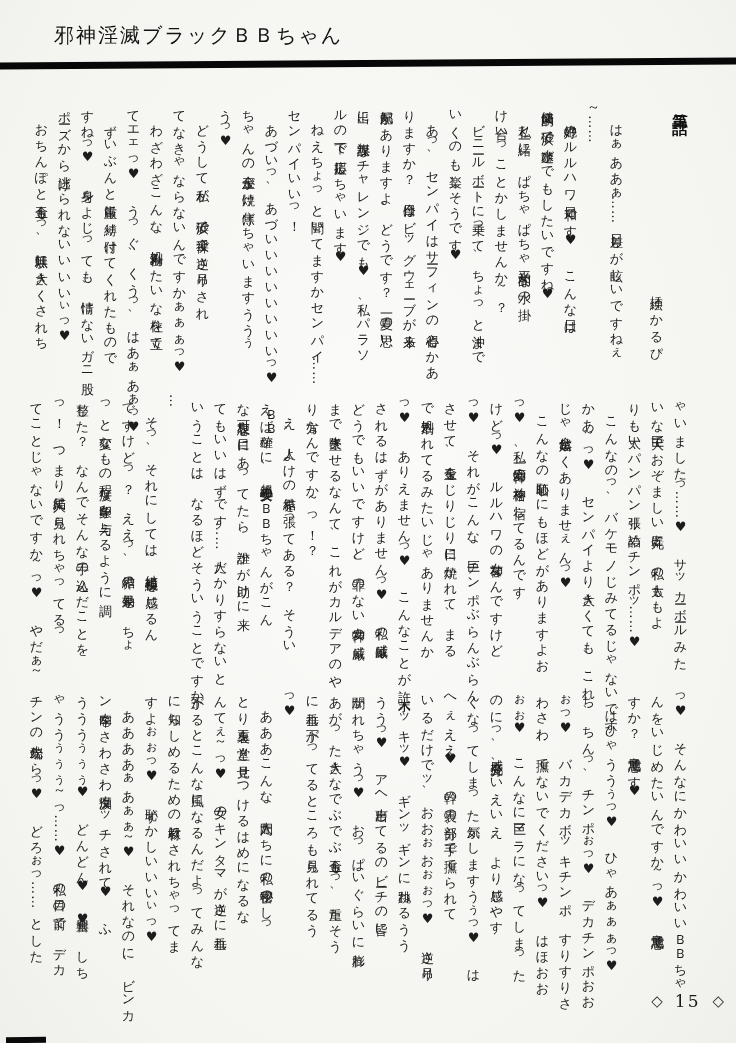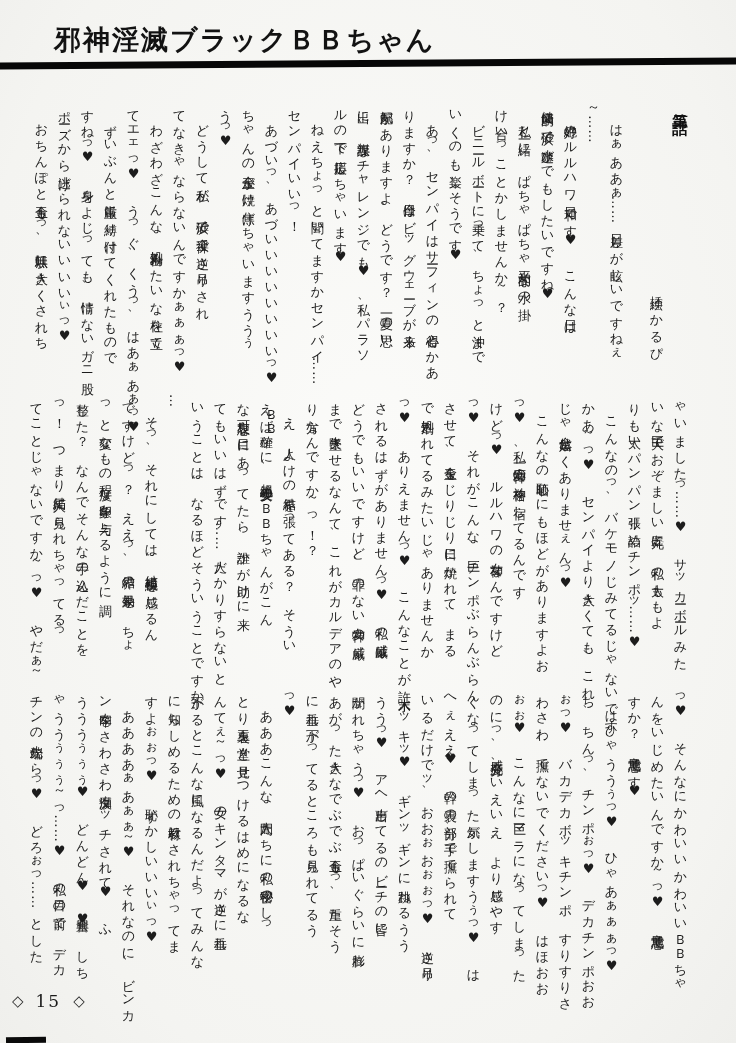--- a/index.html
+++ b/index.html
@@ -6,21 +6,21 @@
   .page{
     position:relative;
     width:736px;height:1043px;
     background:radial-gradient(ellipse at 50% 45%, #fbfbf9 0%, #f4f4f1 78%, #efefec 100%);
     font-family:"DejaVu Serif","Liberation Serif",serif;
     color:#1c1c1c;
     overflow:hidden;
   }
   .doc-title{
     position:absolute;left:54px;top:22px;
-    font-size:27px;font-weight:700;letter-spacing:2px;
+    font-size:20px;font-weight:400;letter-spacing:2px;
     color:#121212;white-space:nowrap;
   }
   .header-rule{
     position:absolute;left:-6px;top:60px;width:748px;height:7px;
     background:#070707;transform:rotate(-0.4deg);
   }
   .corner-mark{
     position:absolute;left:6px;top:1037px;width:40px;height:6px;
     background:#0a0a0a;transform:rotate(-1deg);
   }
@@ -39,21 +39,21 @@
   .ind{padding-top:14px;}
   .chapter-heading{
     font-size:15.5px;font-weight:bold;letter-spacing:3px;line-height:24px;
     color:#121212;
   }
   .illustration-credit{
     padding-top:185px;letter-spacing:2px;margin-left:17px;
   }
   .page-footer{
     position:absolute;left:0;right:0;top:991px;
-    text-align:left;white-space:nowrap;
+    text-align:right;white-space:nowrap;
   }
   .page-footer .orn{font-size:15px;color:#2a2a2a;margin:0 12px;vertical-align:1px;}
   .page-footer .num{font-size:17px;color:#1a1a1a;letter-spacing:2px;}
 </style>
 </head>
 <body>
 
 <div class="page">
 
   <div class="doc-title">邪神淫滅ブラックＢＢちゃん</div>

